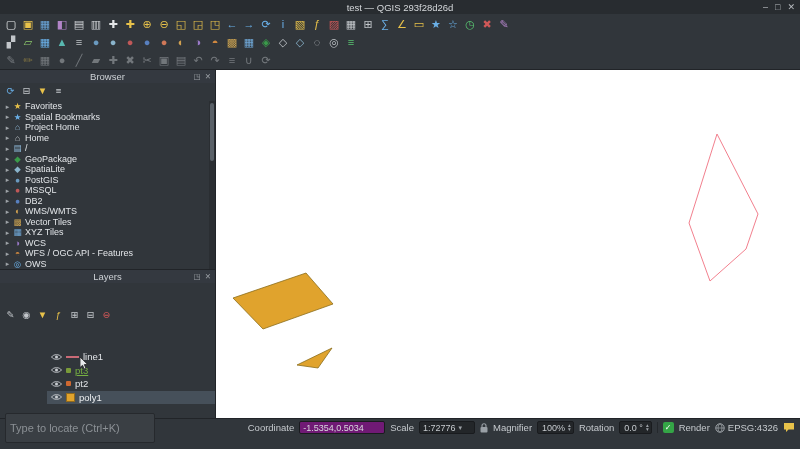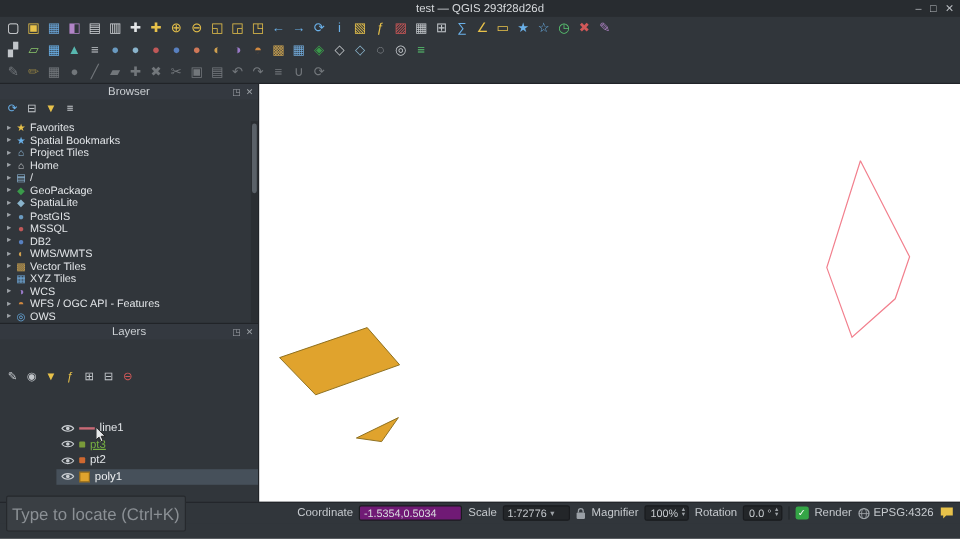--- a/index.html
+++ b/index.html
@@ -46,21 +46,21 @@
   .eye-icon { display:flex; align-items:center; }
   .sym { display:inline-block; }
   .sym-line { width:13px; height:2px; }
   .sym-point { width:5px; height:5px; border-radius:1px; }
   .sym-poly { width:9px; height:9px; border:1px solid rgba(0,0,0,.35); }
   .layer-label { font-size:9.5px; }
   .map-canvas { flex:1; background:#ffffff; position:relative; }
   .map-svg { position:absolute; top:0; left:0; }
   
   .statusbar { height:18px; border-top:1px solid #212428; display:flex; align-items:center; gap:5px; padding:0 5px; background:#31363b; font-size:9.5px; color:#c6cace; }
-  .locate-input { width:150px; height:30px; background:#3a3f44; border:1px solid #26292d; border-radius:2px; color:#d0d4d8; font-size:14px; padding:0 4px; font-family:inherit; outline:none; }
+  .locate-input { width:150px; height:30px; background:#3a3f44; border:1px solid #26292d; border-radius:2px; color:#d0d4d8; font-size:11px; padding:0 4px; font-family:inherit; outline:none; }
   .locate-input::placeholder { color:#8b9095; }
   .spacer { flex:1; }
   .sb-label { white-space:nowrap; font-size:9.5px; }
   .sb-field { height:13px; background:#701a75; border:1px solid #191b1e; border-radius:2px; color:#d8dbde; font-size:9px; padding:0 3px; font-family:inherit; outline:none; }
   .coord-field { width:86px; }
   .sb-combo { height:13px; min-width:56px; background:#232629; border:1px solid #191b1e; border-radius:2px; display:flex; align-items:center; padding:0 3px; font-size:9px; gap:3px; }
   .combo-arrow { font-size:7px; color:#9da2a7; }
   .sb-spin { height:13px; background:#232629; border:1px solid #191b1e; border-radius:2px; display:flex; align-items:center; padding:0 2px 0 4px; font-size:9px; gap:3px; }
   .spin-col { display:flex; flex-direction:column; line-height:.6; font-size:5.5px; color:#9da2a7; }
   .sb-sep { width:1px; height:11px; background:#24282c; }
@@ -192,21 +192,21 @@
 
               <div class="tree-row">
                 <span class="tree-arrow">▸</span>
                 <span class="tree-glyph" style="color: rgb(106, 176, 232);">★</span>
                 <span class="tree-label">Spatial Bookmarks</span>
               </div>
 
               <div class="tree-row">
                 <span class="tree-arrow">▸</span>
                 <span class="tree-glyph" style="color: rgb(143, 184, 216);">⌂</span>
-                <span class="tree-label">Project Tiles</span>
+                <span class="tree-label">Project Home</span>
               </div>
 
               <div class="tree-row">
                 <span class="tree-arrow">▸</span>
                 <span class="tree-glyph" style="color: rgb(194, 198, 202);">⌂</span>
                 <span class="tree-label">Home</span>
               </div>
 
               <div class="tree-row">
                 <span class="tree-arrow">▸</span>

